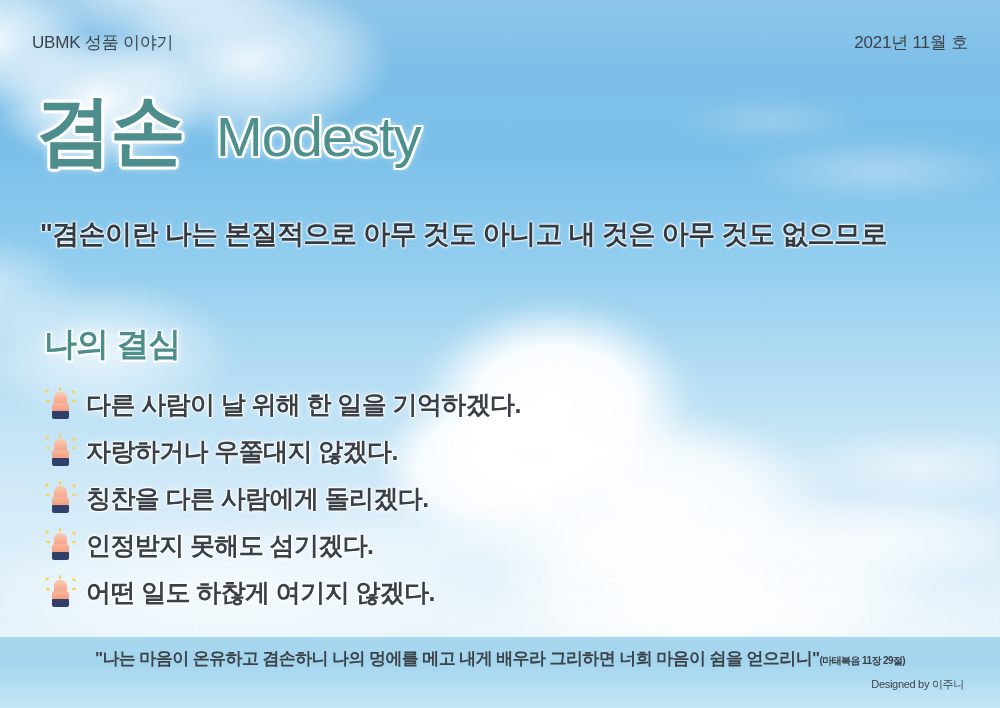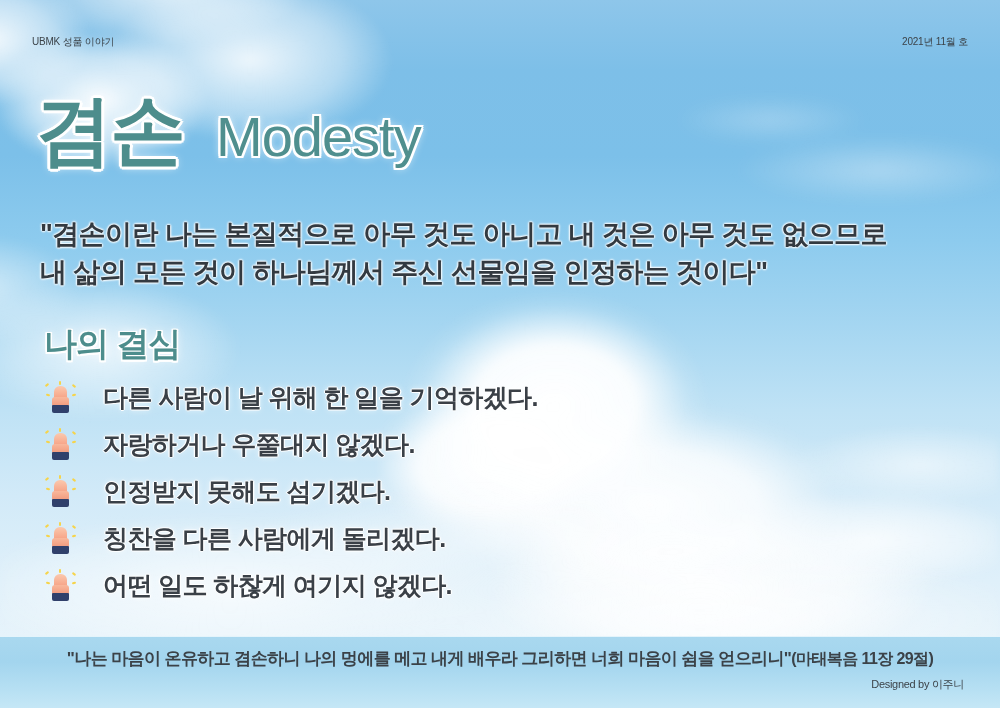--- a/index.html
+++ b/index.html
@@ -90,21 +90,21 @@
     position: absolute;
     top: 28px;
     left: 0; right: 0;
     height: 28px;
     padding: 0 32px;
     display: flex;
     align-items: center;
     justify-content: space-between;
   }
   .header-left, .header-right {
-    font-size: 10px;
+    font-size: 17px;
     color: #3c4349;
     letter-spacing: -0.2px;
     white-space: nowrap;
   }
 
   
   .title-block {
     position: absolute;
     top: 92px;
     left: 36px;
@@ -174,22 +174,22 @@
 
   
   .resolutions {
     position: absolute;
     top: 381px;
     left: 44px;
     width: 880px;
   }
   .res-item {
     display: flex;
+    align-items: center;
     height: 47px;
-    gap: 17px;
   }
   .res-bullet {
     position: relative;
     width: 34px;
     height: 36px;
     flex: 0 0 34px;
     margin-right: 8px;
   }
   .res-text {
     font-size: 25px;
@@ -255,21 +255,21 @@
     left: 0; right: 0;
     text-align: center;
     font-size: 17px;
     font-weight: bold;
     color: #3b4248;
     letter-spacing: -0.6px;
     white-space: nowrap;
   }
   .footer-verse .ref {
     font-weight: bold;
-    font-size: 16px;
+    font-size: 10px;
   }
   .footer-credit {
     position: absolute;
     top: 40px;
     right: 36px;
     font-size: 11px;
     color: #3c4349;
     letter-spacing: -0.3px;
   }
 </style>
@@ -291,21 +291,20 @@
     <div class="header-right">2021년 11월 호</div>
   </div>
 
   <div class="title-block">
     <span class="title-ko">겸손</span>
     <span class="title-en">Modesty</span>
   </div>
 
   <div class="definition">
     <span class="line">"겸손이란 나는 본질적으로 아무 것도 아니고 내 것은 아무 것도 없으므로</span>
-    <span class="line">내 삶의 모든 것이 하나님께서 주신 선물임을 인정하는 것이다"</span>
   </div>
 
   <div class="section-heading">나의 결심</div>
 
   <div class="resolutions">
 
     <div class="res-item">
       <span class="res-bullet">
         <span class="spark s1"></span>
           <span class="spark s2"></span>
@@ -343,37 +342,37 @@
           <span class="spark s2"></span>
         <span class="spark s3"></span>
           <span class="spark s4"></span>
         <span class="spark s5"></span>
         <span class="hand">
           <span class="hand-finger"></span>
           <span class="hand-palm"></span>
           <span class="hand-cuff"></span>
         </span>
       </span>
+      <span class="res-text">칭찬을 다른 사람에게 돌리겠다.</span>
+    </div>
+
+    <div class="res-item">
+      <span class="res-bullet">
+        <span class="spark s1"></span>
+          <span class="spark s2"></span>
+        <span class="spark s3"></span>
+          <span class="spark s4"></span>
+        <span class="spark s5"></span>
+        <span class="hand">
+          <span class="hand-finger"></span>
+          <span class="hand-palm"></span>
+          <span class="hand-cuff"></span>
+        </span>
+      </span>
       <span class="res-text">인정받지 못해도 섬기겠다.</span>
-    </div>
-
-    <div class="res-item">
-      <span class="res-bullet">
-        <span class="spark s1"></span>
-          <span class="spark s2"></span>
-        <span class="spark s3"></span>
-          <span class="spark s4"></span>
-        <span class="spark s5"></span>
-        <span class="hand">
-          <span class="hand-finger"></span>
-          <span class="hand-palm"></span>
-          <span class="hand-cuff"></span>
-        </span>
-      </span>
-      <span class="res-text">칭찬을 다른 사람에게 돌리겠다.</span>
     </div>
 
     <div class="res-item">
       <span class="res-bullet">
         <span class="spark s1"></span>
           <span class="spark s2"></span>
         <span class="spark s3"></span>
           <span class="spark s4"></span>
         <span class="spark s5"></span>
         <span class="hand">

